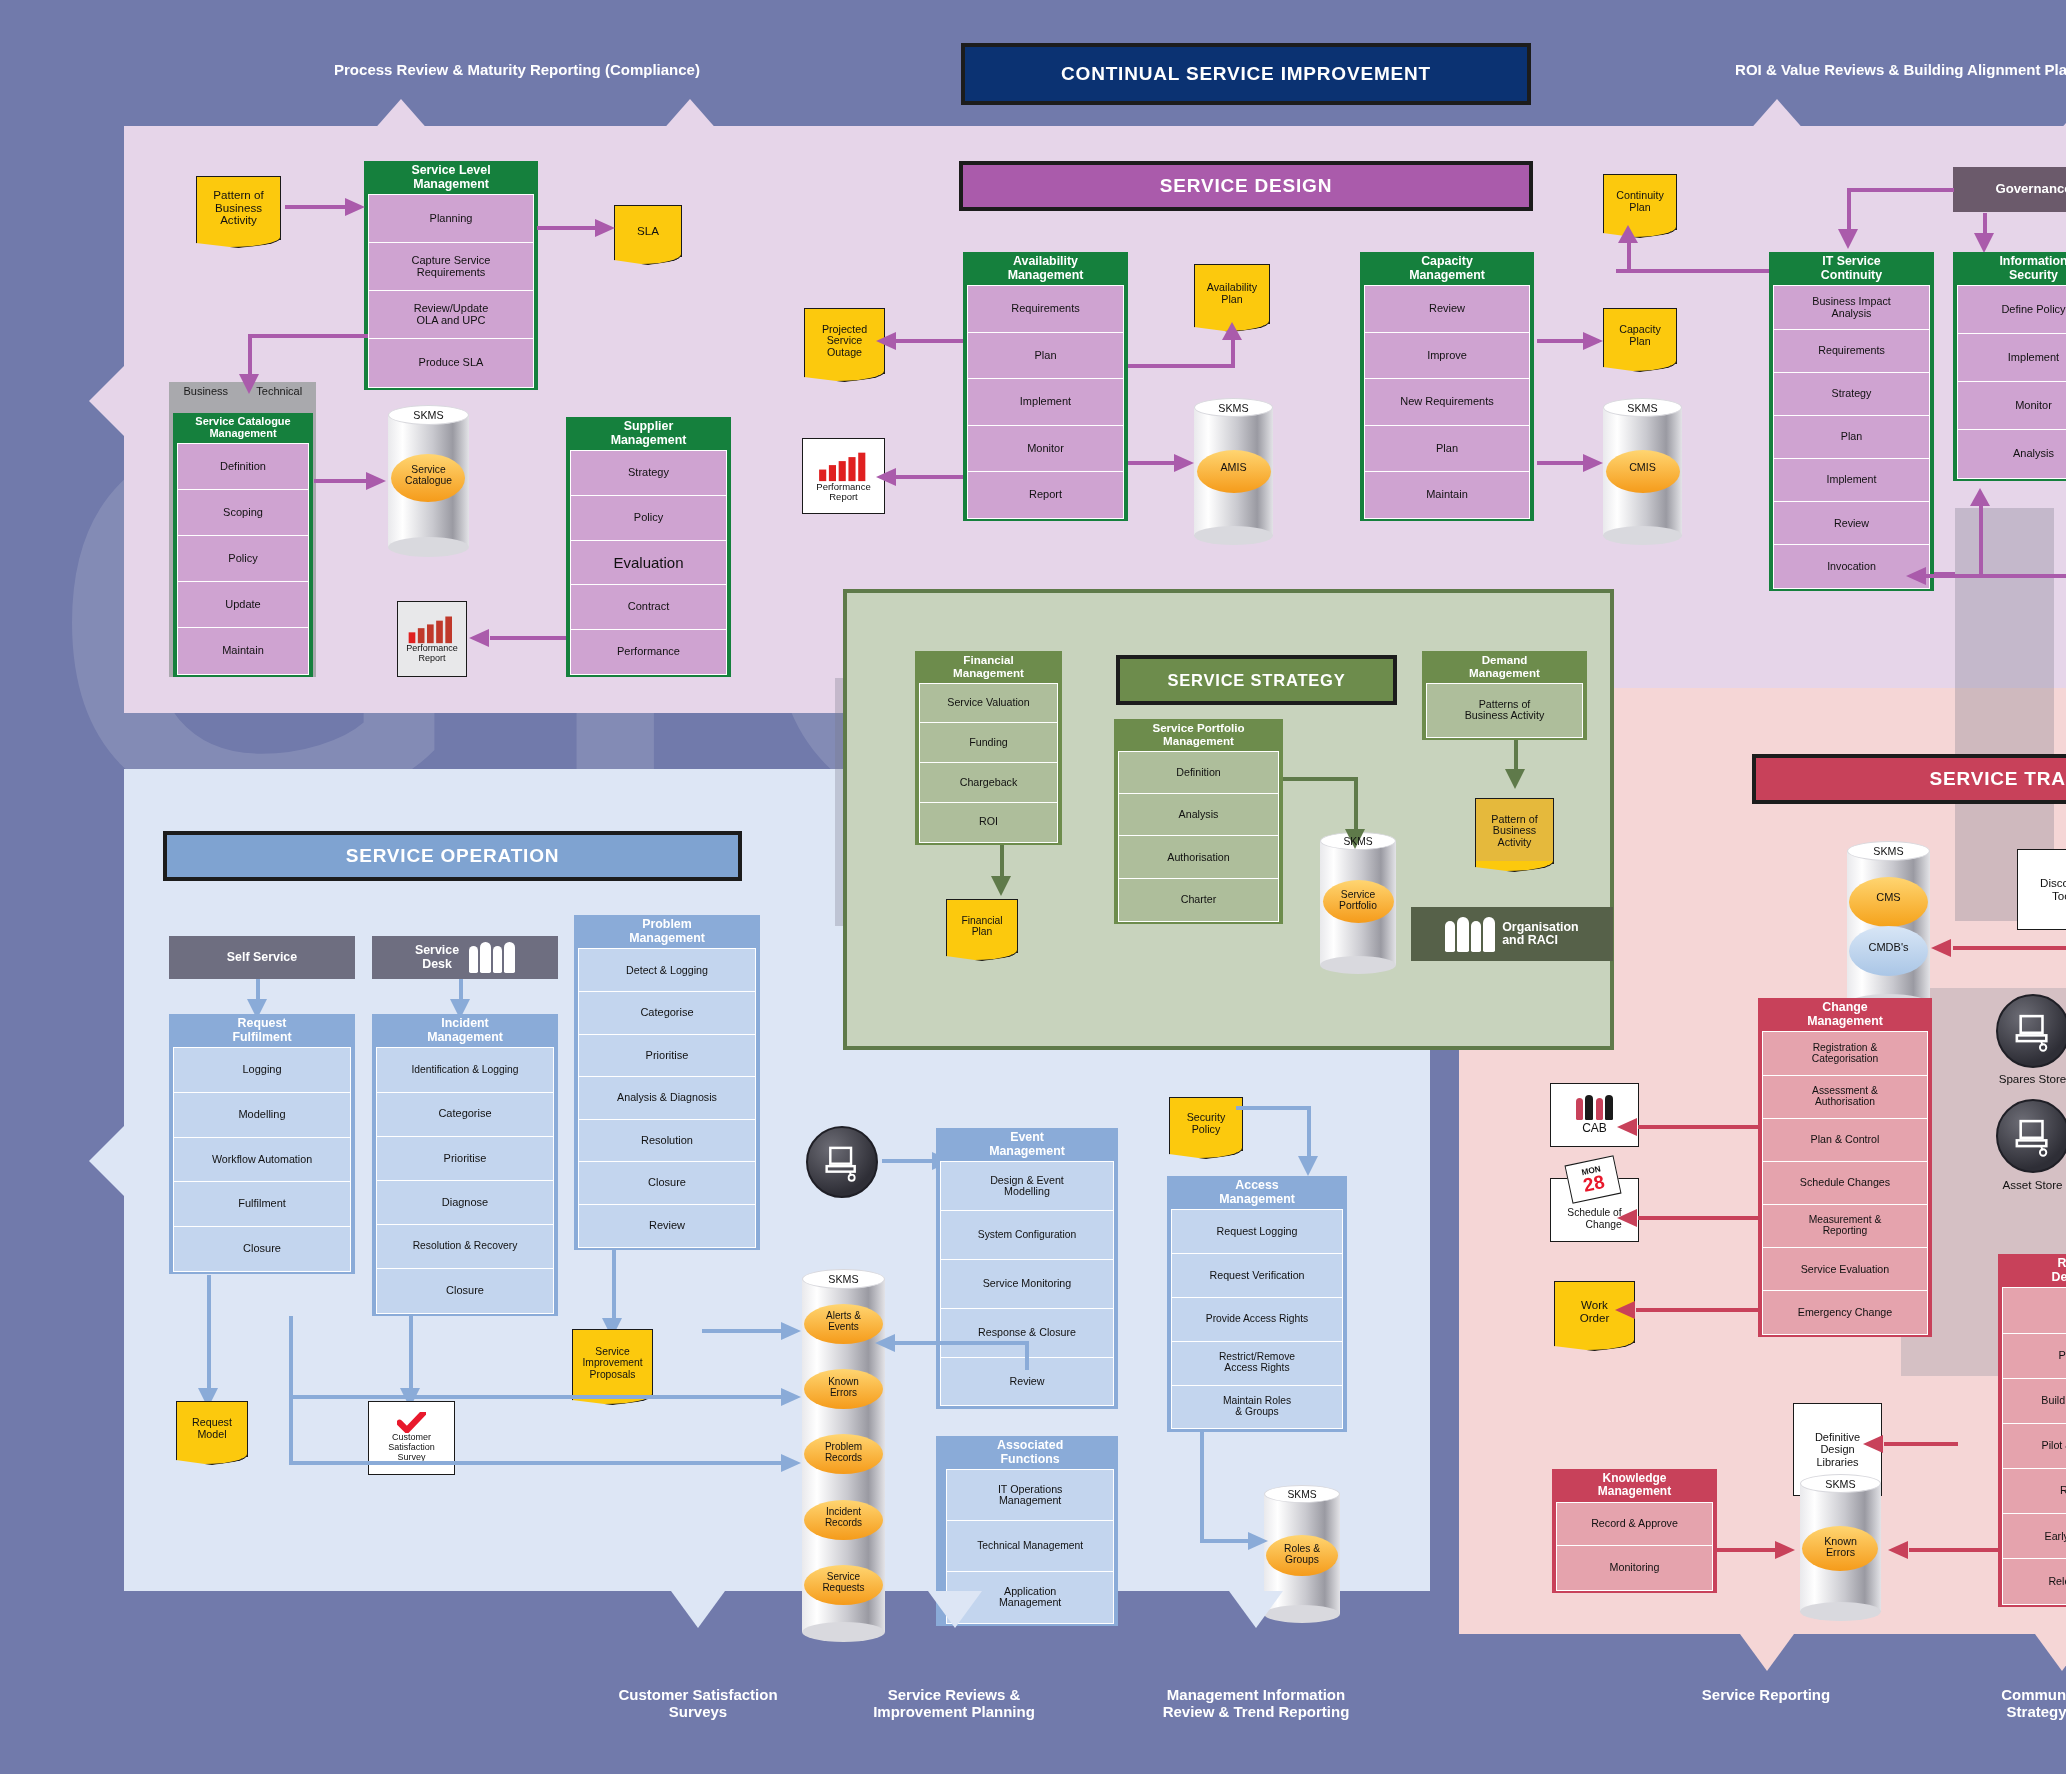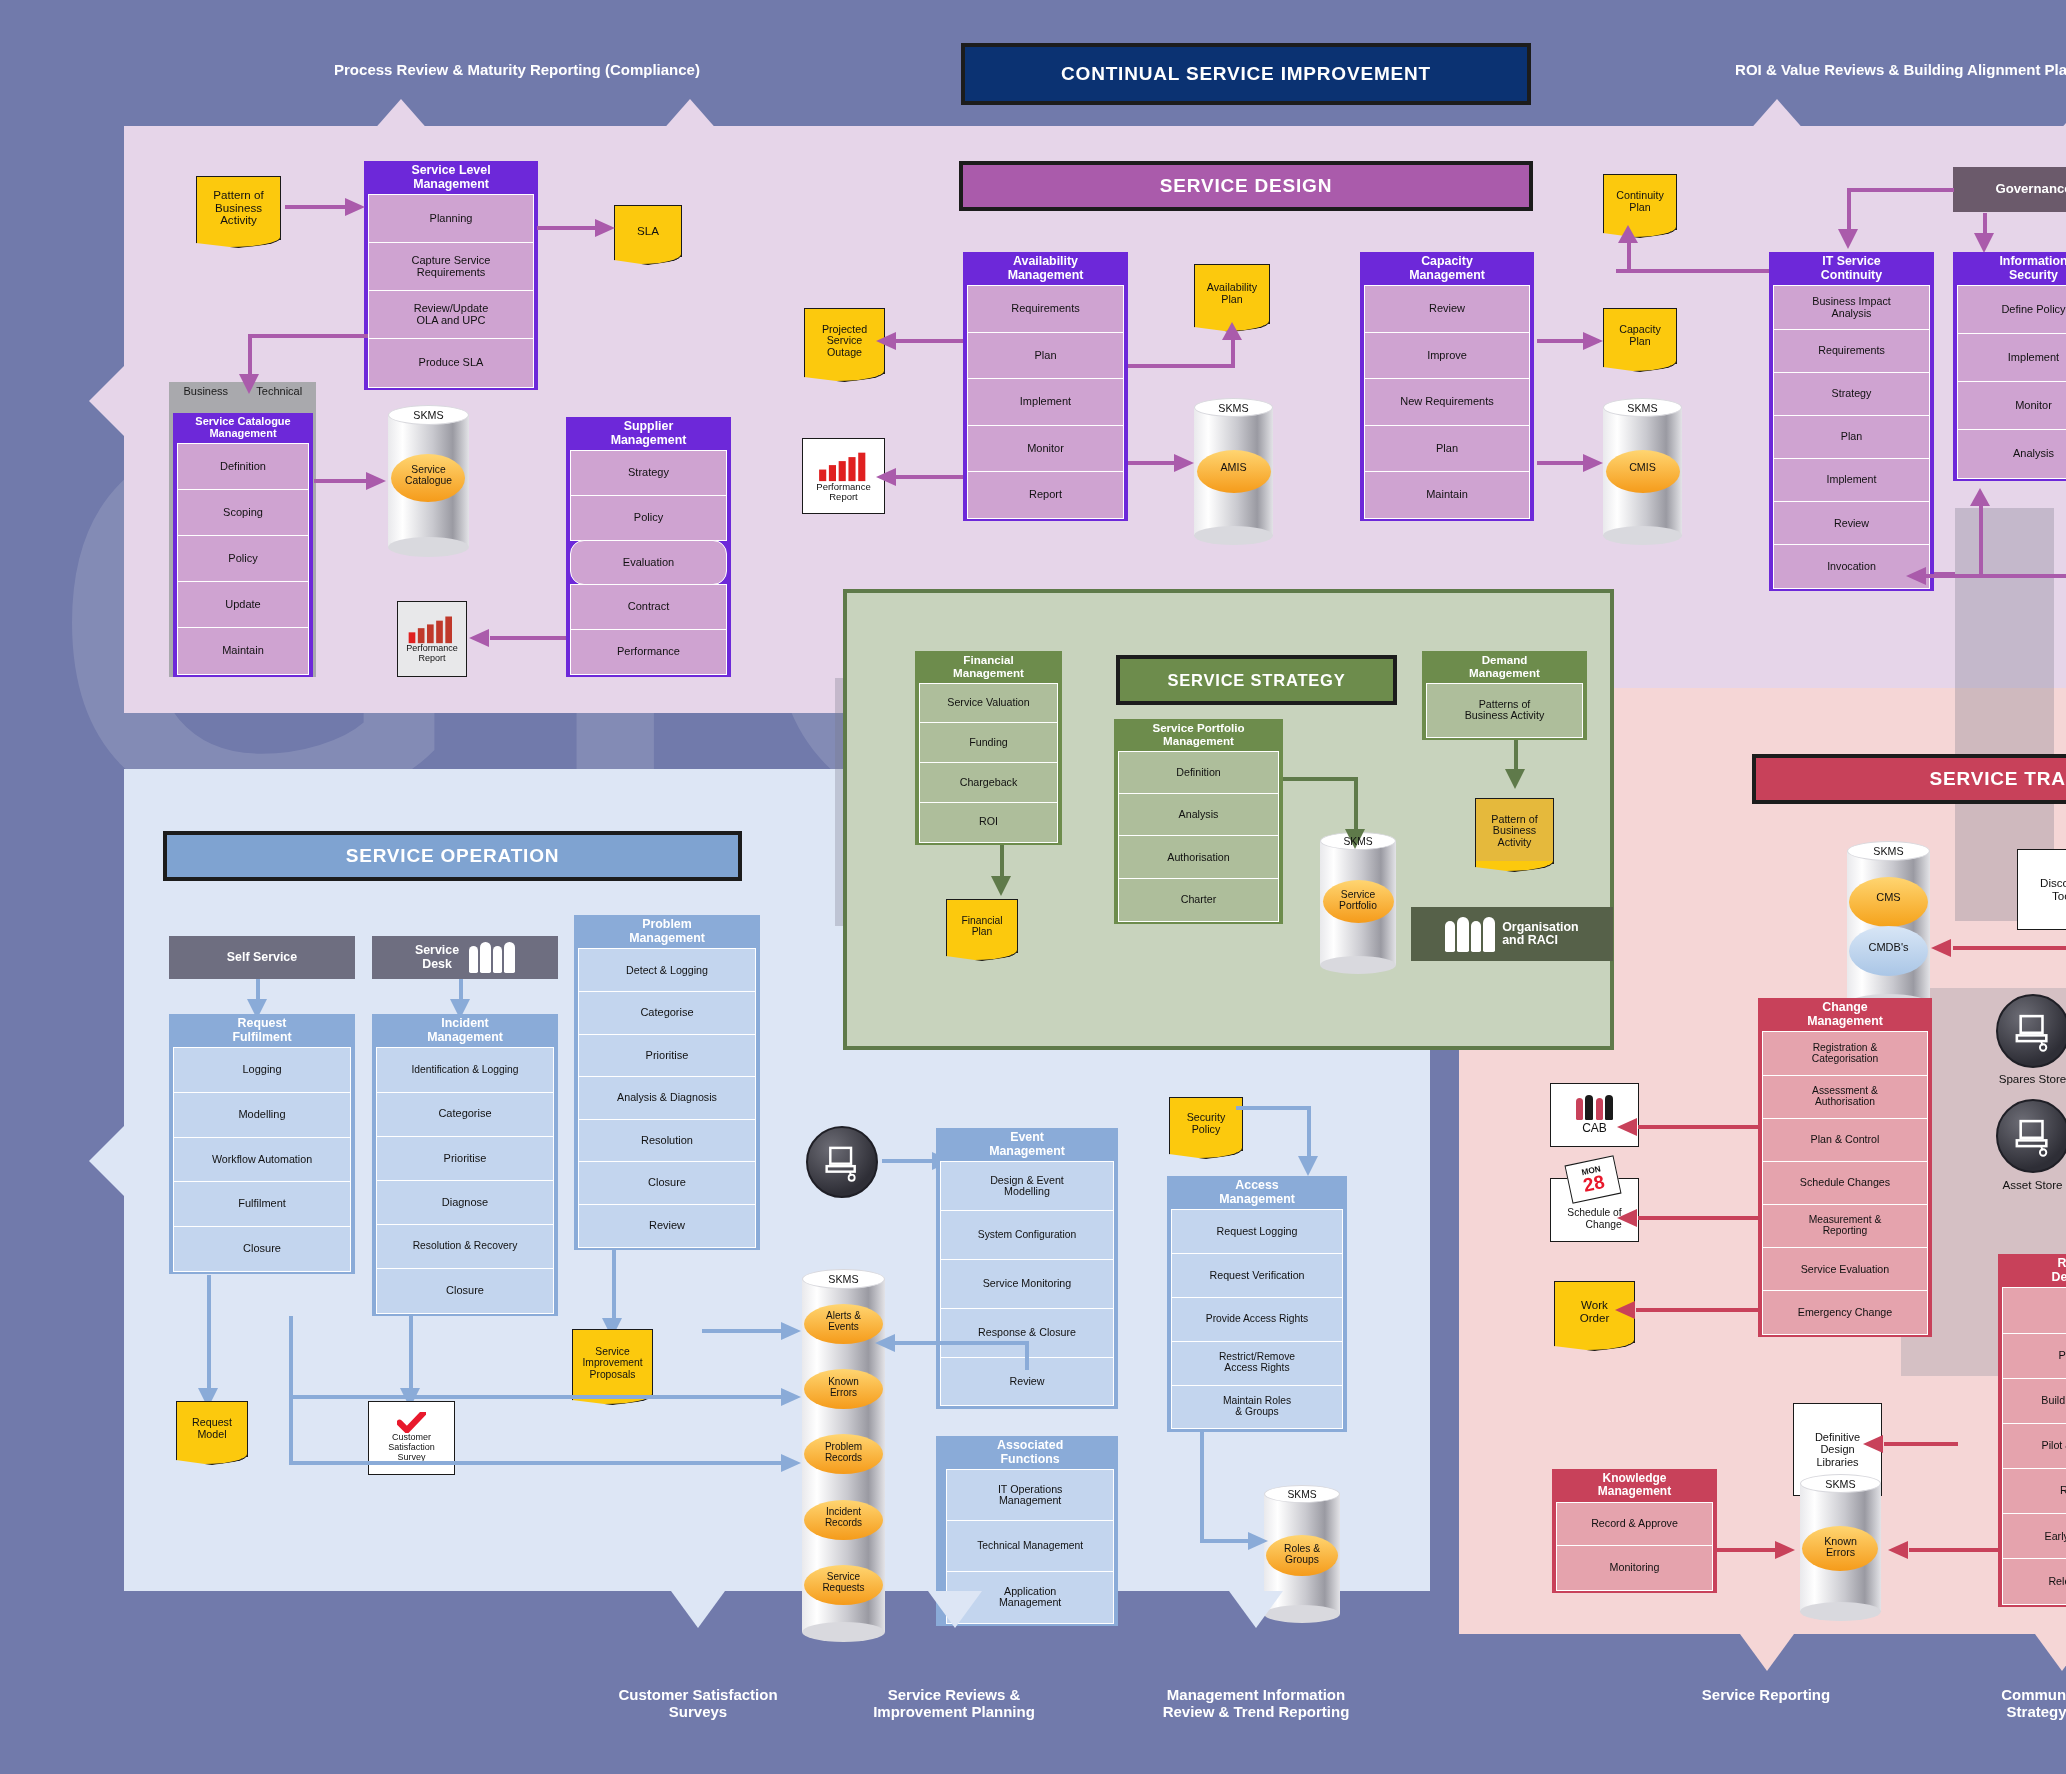--- a/index.html
+++ b/index.html
@@ -27,21 +27,21 @@
   .bt-trans{background:#c8415a;}
   .bt-strat{background:#6d8c4c;}
 
   
   .proc{position:absolute;display:flex;flex-direction:column;}
   .proc .hdr{color:#fff;font-weight:700;text-align:center;line-height:1.08;padding:3.3px 1.7px;}
   .proc .rows{display:flex;flex-direction:column;flex:1;padding:0;}
   .proc .rows .r{flex:1;display:flex;align-items:center;justify-content:center;text-align:center;
                  color:#111;line-height:1.06;border:1.2px solid #ffffff;margin-bottom:-1.2px;}
 
-  .pm-design{background:#6d28d9;padding:0 3.7px 3.7px 3.7px;}
+  .pm-design{background:#15803d;padding:0 3.7px 3.7px 3.7px;}
   .pm-design .r{background:#cfa3d1;}
   .pm-oper{background:#8aabd8;padding:0 3.7px 3.7px 3.7px;}
   .pm-oper .r{background:#c3d5ee;}
   .pm-trans{background:#c8415a;padding:0 3.7px 3.7px 3.7px;}
   .pm-trans .r{background:#e5a3ad;}
   .pm-strat{background:#6d8c4c;padding:0 3.7px 3.7px 3.7px;}
   .pm-strat .r{background:#aebe9b;}
 
   
   .greychip{position:absolute;background:#6e6e80;color:#fff;font-weight:700;display:flex;align-items:center;
@@ -164,21 +164,21 @@
   <div class="ar h a-pur" style="left:248px;top:334px;width:120px;"></div>
   <div class="ar v a-pur" style="left:248px;top:334px;height:45px;"></div>
   <div class="head" style="left:239px;top:374px;border-top:20px solid #aa5bab;border-left:10.7px solid transparent;border-right:10.7px solid transparent;"></div>
 
   <div class="proc pm-design" style="left:566px;top:417px;width:165px;height:260px;">
     <div class="hdr" style="font-size:12.4px;white-space:pre-line;">Supplier
 Management</div>
     <div class="rows">
       <div class="r" style="font-size:11px;">Strategy</div>
       <div class="r" style="font-size:11px;">Policy</div>
-      <div class="r" style="font-size:11px;border-radius:14px;">Evaluation</div>
+      <div class="r" style="font-size:15px;">Evaluation</div>
       <div class="r" style="font-size:11px;">Contract</div>
       <div class="r" style="font-size:11px;">Performance</div>
     </div>
   </div>
 
   <div class="cyl" style="left:388px;top:415px;width:81px;height:132px;">
     <div style="position:absolute;inset:0;background:linear-gradient(90deg,#e9e9ec,#fff 18%,#c9c9cf 55%,#9a9aa2 80%,#e3e3e7);"></div>
     <div style="position:absolute;left:0;top:-10px;width:81px;height:20px;border-radius:50%;background:#fff;border:0.8px solid #d8d8dd;"></div>
     <div style="position:absolute;left:0;bottom:-10px;width:81px;height:20px;border-radius:50%;background:#d9d9de;"></div>
     <div class="lbl" style="top:-5px;font-size:10.7px;">SKMS</div>

